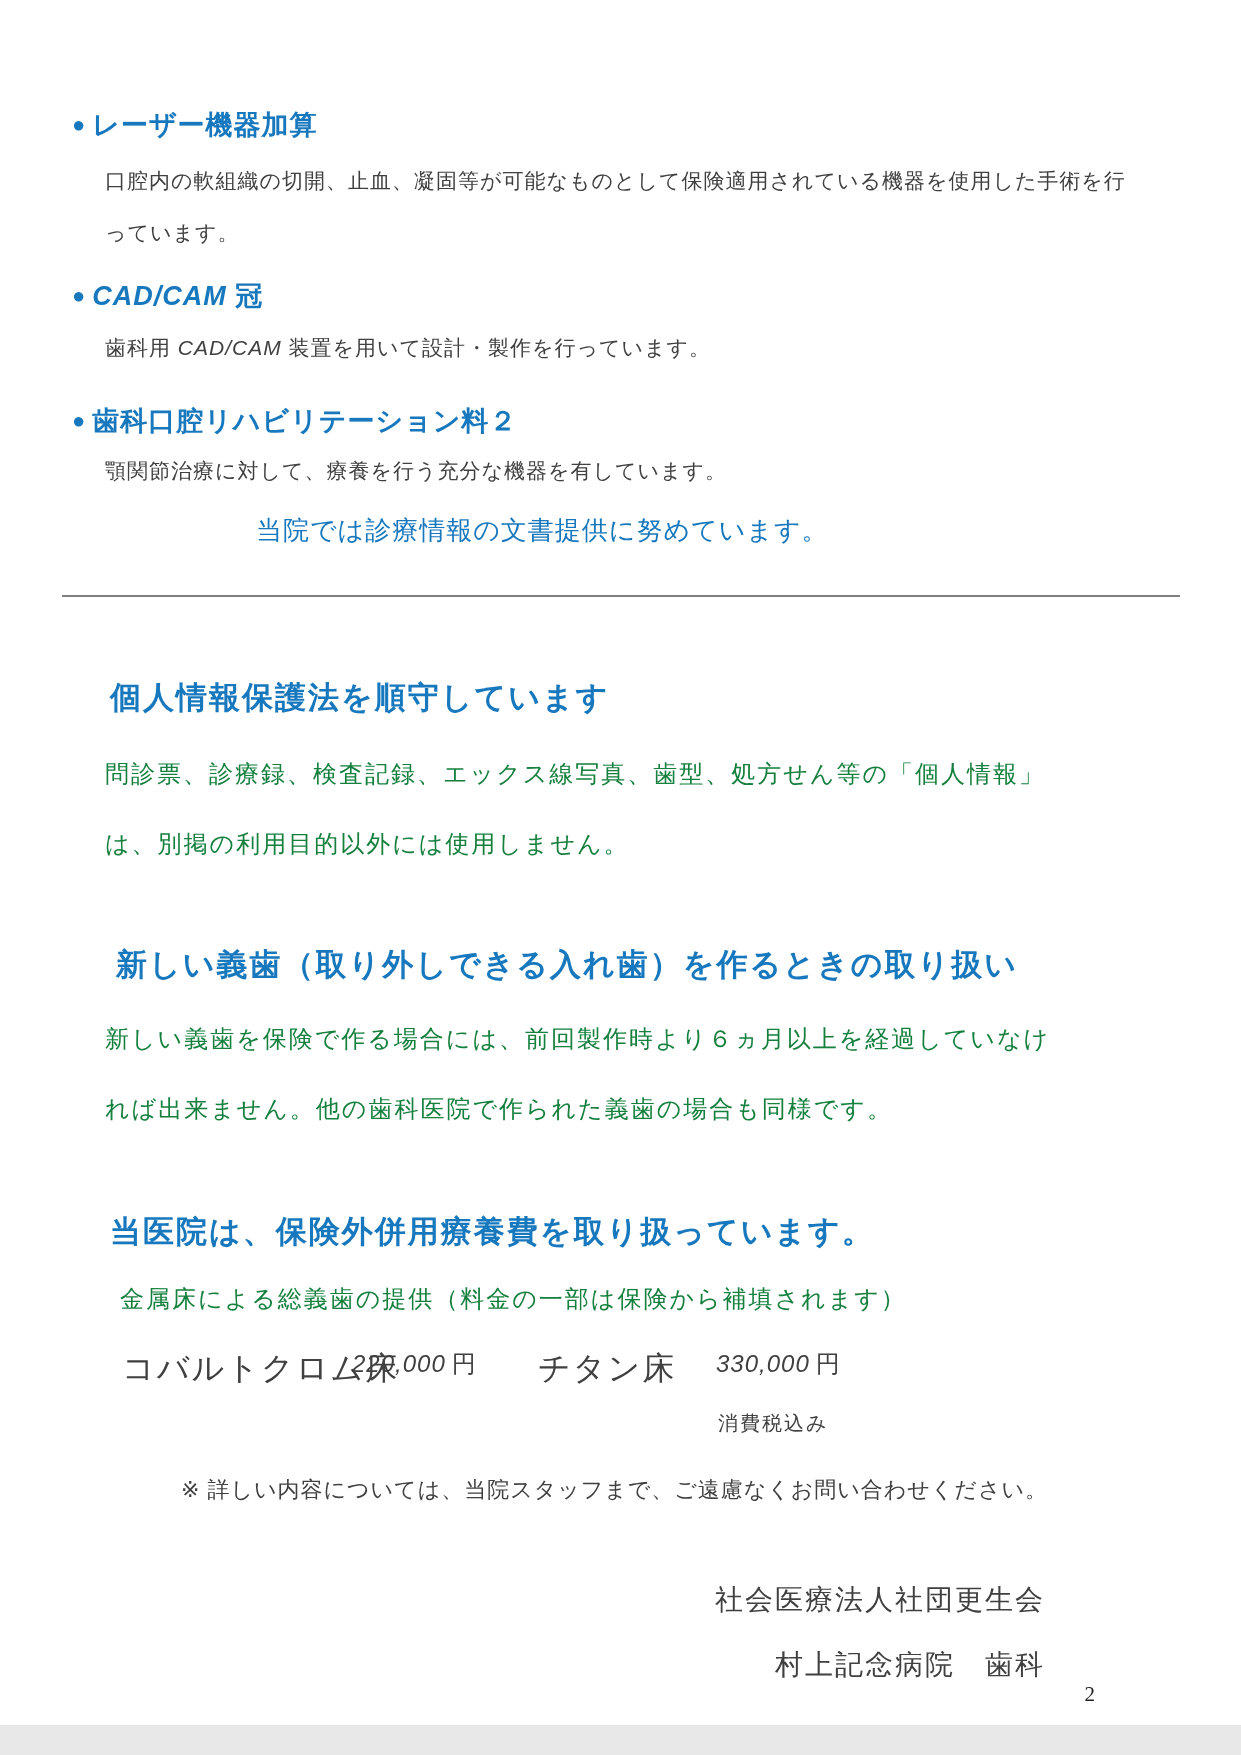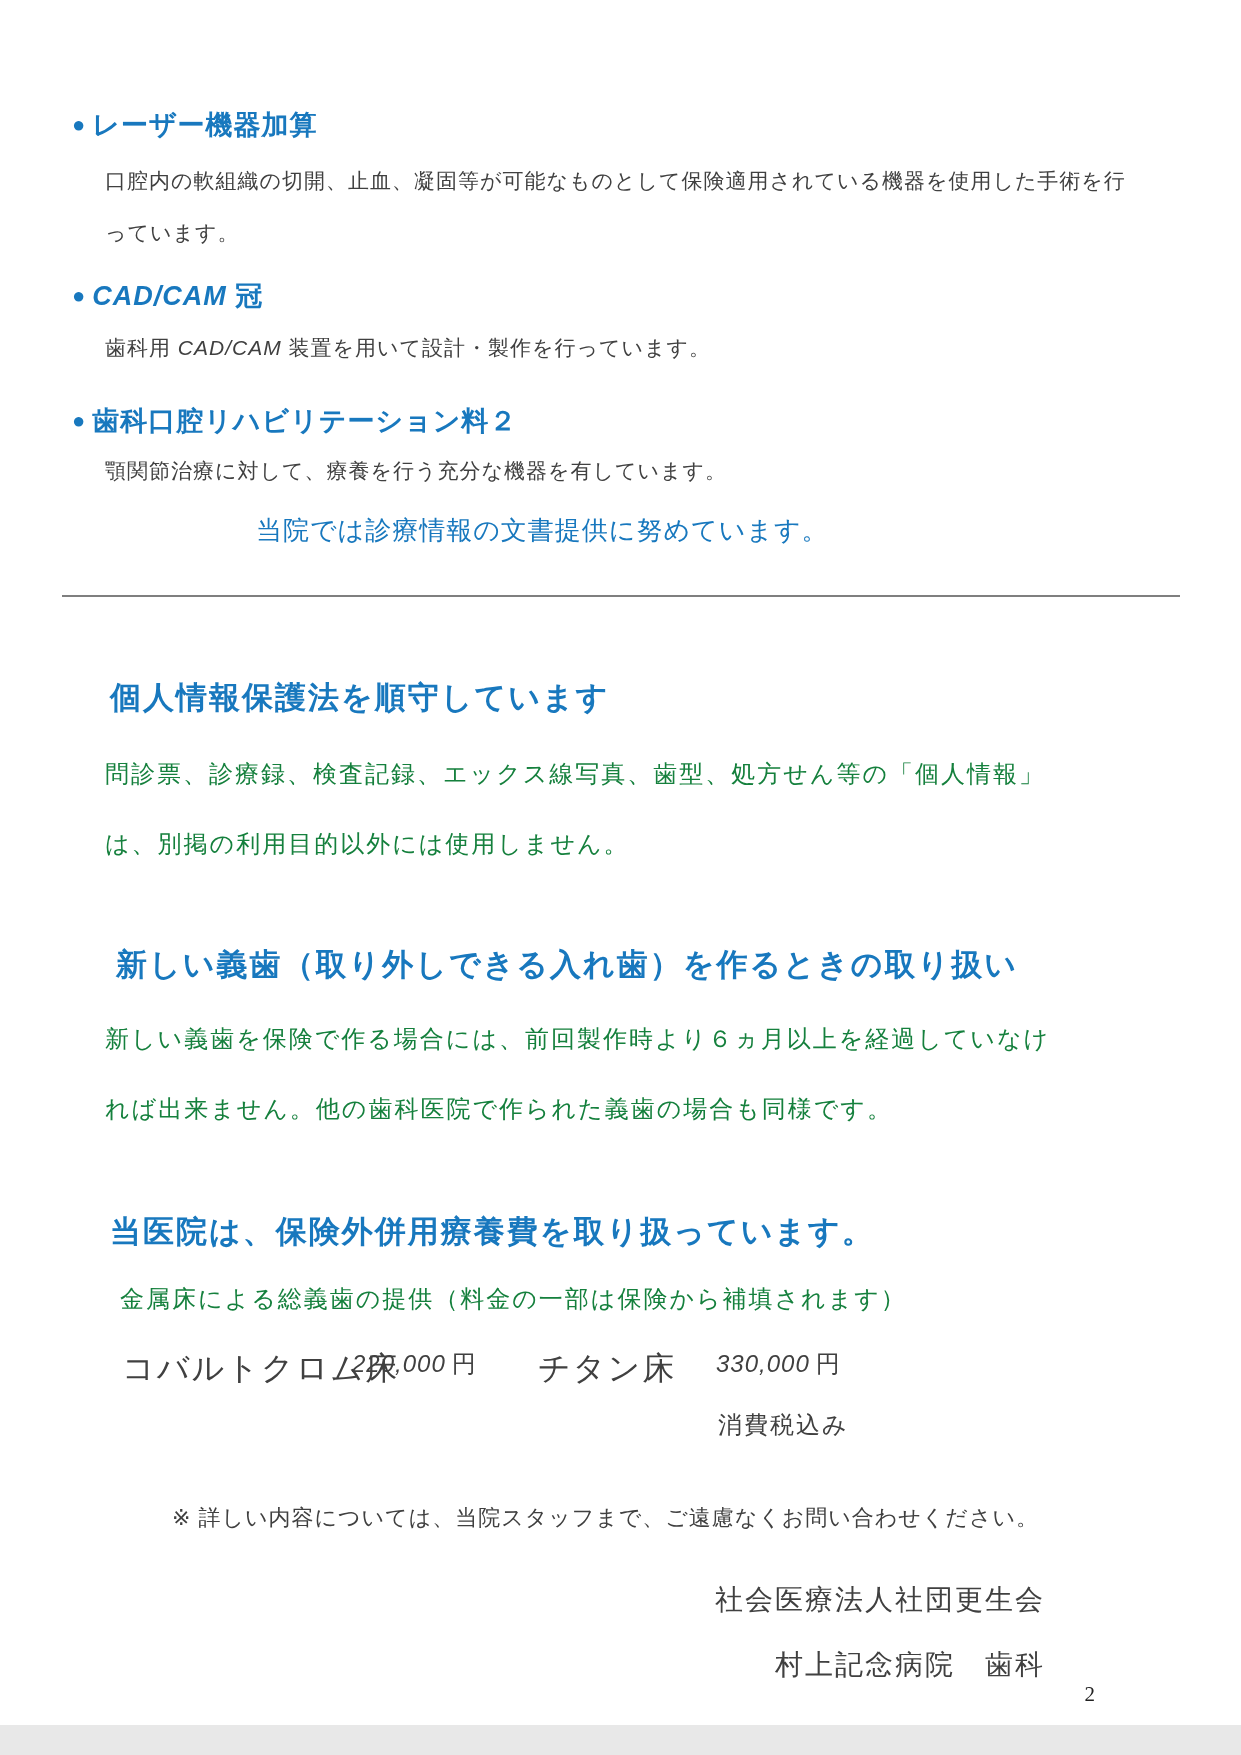--- a/index.html
+++ b/index.html
@@ -19,21 +19,21 @@
   .bullet-title .marker{font-size:22px;vertical-align:2px;margin-right:6px;}
   .bullet-body{font-size:21px;color:#404040;letter-spacing:1px;}
   .it{font-style:italic;}
   .notice{font-size:26px;letter-spacing:1px;}
   .divider{position:absolute;background:#7f7f7f;height:2px;}
   .sec-heading{font-size:31px;font-weight:bold;letter-spacing:2px;}
   .sec-body{font-size:24px;color:#15803d;letter-spacing:2px;}
   .price-label{font-size:32px;color:#404040;letter-spacing:2px;}
   .price-value{font-size:24px;color:#404040;font-style:italic;letter-spacing:1px;}
   .price-unit{font-size:24px;color:#404040;font-style:normal;margin-left:6px;}
-  .tax-note{font-size:24px;color:#404040;letter-spacing:2px;}
+  .tax-note{font-size:20px;color:#404040;letter-spacing:2px;}
   .contact-note{font-size:22px;color:#404040;letter-spacing:1px;}
   .footer-line{font-size:28px;color:#404040;letter-spacing:2px;text-align:right;}
   .page-number{font-family:"Liberation Serif","DejaVu Serif",serif;font-size:21px;color:#222;}
 </style>
 </head>
 <body>
 
 <div class="page">
 
   <div class="abs bullet-title blue" style="left:72px;top:112px;"><span class="marker">●</span><span>レーザー機器加算</span></div>
@@ -60,19 +60,19 @@
 
   <div class="abs sec-heading blue" style="left:110px;top:1216px;">当医院は、保険外併用療養費を取り扱っています。</div>
   <div class="abs sec-body" style="left:120px;top:1287px;">金属床による総義歯の提供（料金の一部は保険から補填されます）</div>
 
   <div class="abs price-label" style="left:122px;top:1352px;">コバルトクロム床</div>
   <div class="abs price-value" style="left:352px;top:1352px;"><span>220,000</span><span class="price-unit">円</span></div>
   <div class="abs price-label" style="left:538px;top:1352px;">チタン床</div>
   <div class="abs price-value" style="left:716px;top:1352px;"><span>330,000</span><span class="price-unit">円</span></div>
 
   <div class="abs tax-note" style="left:718px;top:1413px;">消費税込み</div>
-  <div class="abs contact-note" style="left:172px;top:1479px;margin-top:28px;">※ 詳しい内容については、当院スタッフまで、ご遠慮なくお問い合わせください。</div>
+  <div class="abs contact-note" style="left:181px;top:1479px;">※ 詳しい内容については、当院スタッフまで、ご遠慮なくお問い合わせください。</div>
 
   <div class="abs footer-line" style="right:196px;top:1586px;">社会医療法人社団更生会</div>
   <div class="abs footer-line" style="right:196px;top:1651px;">村上記念病院　歯科</div>
   <div class="abs page-number" style="right:146px;top:1684px;">2</div>
 
 </div>
 
 </body></html>

